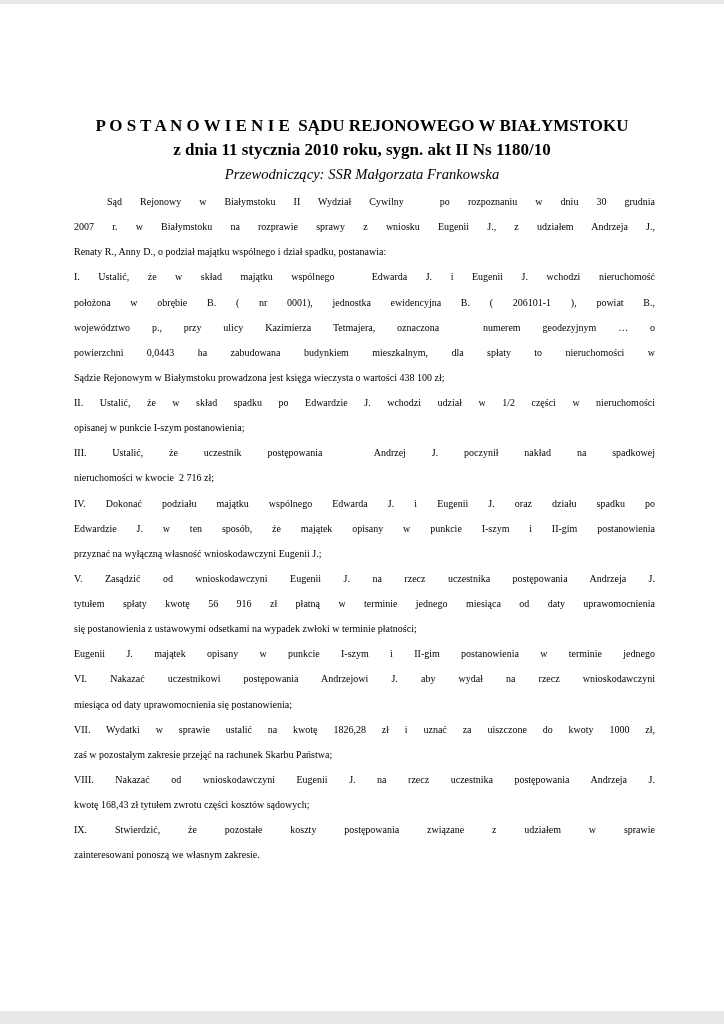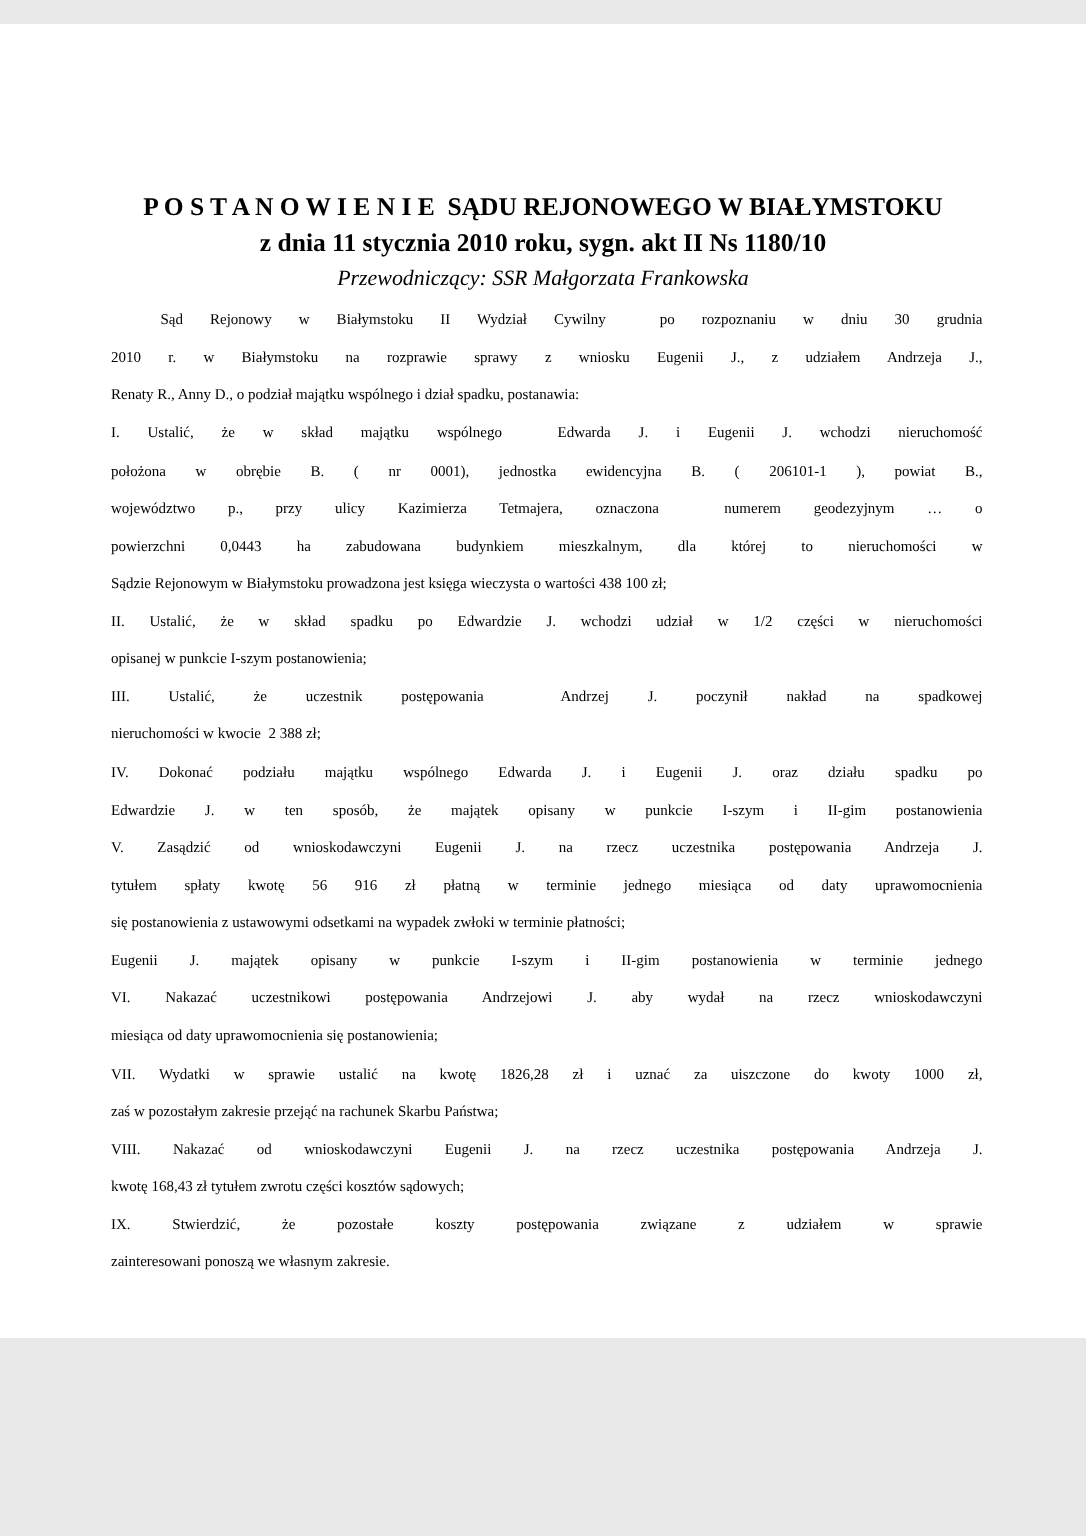--- a/index.html
+++ b/index.html
@@ -1,21 +1,21 @@
 <!DOCTYPE html>
 <html lang="pl"><head>
 <meta charset="utf-8">
 <title>Postanowienie</title>
 <style>
   html, body { margin: 0; padding: 0; background: #e8e8e8; }
   .page {
     position: relative;
     width: 724px;
-    height: 876px;
-    margin: 16px auto;
+    height: 1007px;
+    margin: 4px auto;
     background: #ffffff;
     color: #000000;
     font-family: "Liberation Serif", "DejaVu Serif", serif;
     overflow: hidden;
   }
   .title-block {
     position: absolute;
     top: 110px;
     left: 0;
     width: 724px;
@@ -58,45 +58,46 @@
   <header class="title-block">
     <div class="title-main">P O S T A N O W I E N I E  SĄDU REJONOWEGO W BIAŁYMSTOKU</div>
     <div class="title-sub">z dnia 11 stycznia 2010 roku, sygn. akt II Ns 1180/10</div>
     <div class="title-judge">Przewodniczący: SSR Małgorzata Frankowska</div>
   </header>
 
   <main class="body-block">
 
     <div class="para">
       <div class="ln indent">Sąd Rejonowy w Białymstoku II Wydział Cywilny  po rozpoznaniu w dniu 30 grudnia</div>
-      <div class="ln">2010 r. w Białymstoku na rozprawie sprawy z wniosku Eugenii J., z udziałem Andrzeja J.,</div>
+      <div class="ln">2007 r. w Białymstoku na rozprawie sprawy z wniosku Eugenii J., z udziałem Andrzeja J.,</div>
       <div class="ln last">Renaty R., Anny D., o podział majątku wspólnego i dział spadku, postanawia:</div>
     </div>
 
     <div class="para">
       <div class="ln">I. Ustalić, że w skład majątku wspólnego  Edwarda J. i Eugenii J. wchodzi nieruchomość</div>
       <div class="ln">położona w obrębie B. ( nr 0001), jednostka ewidencyjna B. ( 206101-1 ), powiat B.,</div>
       <div class="ln">województwo p., przy ulicy Kazimierza Tetmajera, oznaczona  numerem geodezyjnym … o</div>
-      <div class="ln">powierzchni 0,0443 ha zabudowana budynkiem mieszkalnym, dla której to nieruchomości w</div>
+      <div class="ln">powierzchni 0,0443 ha zabudowana budynkiem mieszkalnym, dla spłaty to nieruchomości w</div>
       <div class="ln last">Sądzie Rejonowym w Białymstoku prowadzona jest księga wieczysta o wartości 438 100 zł;</div>
     </div>
 
     <div class="para">
       <div class="ln">II. Ustalić, że w skład spadku po Edwardzie J. wchodzi udział w 1/2 części w nieruchomości</div>
       <div class="ln last">opisanej w punkcie I-szym postanowienia;</div>
     </div>
 
     <div class="para">
       <div class="ln">III. Ustalić, że uczestnik postępowania  Andrzej J. poczynił nakład na spadkowej</div>
-      <div class="ln last">nieruchomości w kwocie  2 388 zł;</div>
+      <div class="ln last">nieruchomości w kwocie  2 716 zł;</div>
     </div>
 
     <div class="para">
       <div class="ln">IV. Dokonać podziału majątku wspólnego Edwarda J. i Eugenii J. oraz działu spadku po</div>
       <div class="ln">Edwardzie J. w ten sposób, że majątek opisany w punkcie I-szym i II-gim postanowienia</div>
+      <div class="ln last">przyznać na wyłączną własność wnioskodawczyni Eugenii J.;</div>
     </div>
 
     <div class="para">
       <div class="ln">V. Zasądzić od wnioskodawczyni Eugenii J. na rzecz uczestnika postępowania Andrzeja J.</div>
       <div class="ln">tytułem spłaty kwotę 56 916 zł płatną w terminie jednego miesiąca od daty uprawomocnienia</div>
       <div class="ln last">się postanowienia z ustawowymi odsetkami na wypadek zwłoki w terminie płatności;</div>
     </div>
 
     <div class="para">
       <div class="ln">Eugenii J. majątek opisany w punkcie I-szym i II-gim postanowienia w terminie jednego</div>

